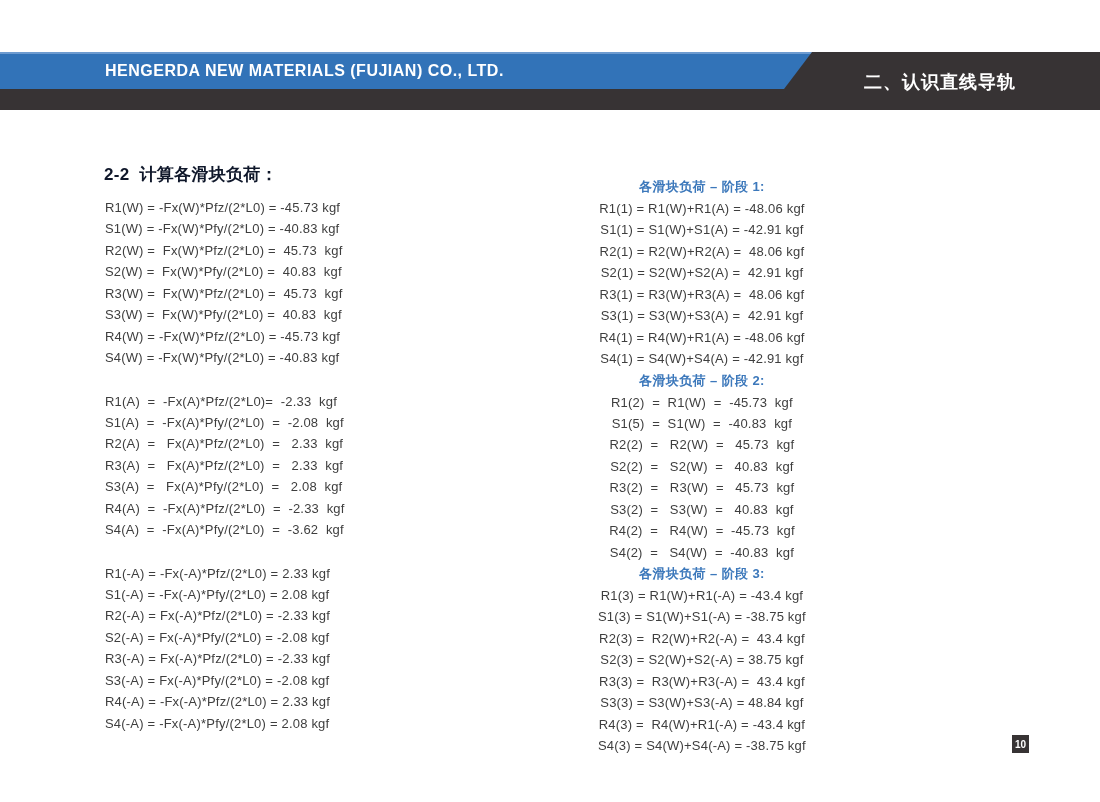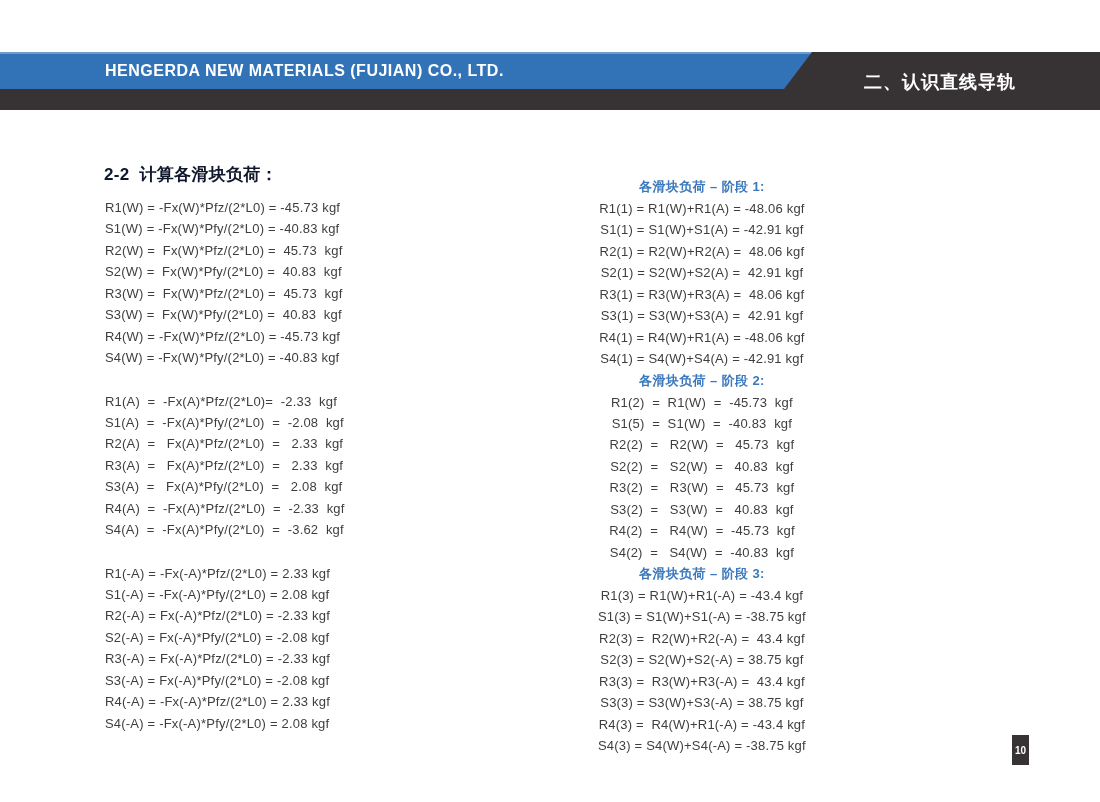--- a/index.html
+++ b/index.html
@@ -50,21 +50,21 @@
     color: #3e3e3e; letter-spacing: 0.2px;
     white-space: pre;
   }
   .sec-heading {
     font-size: 13px; line-height: 22px; font-weight: bold;
     color: #3c78bb; letter-spacing: 0.4px; white-space: pre;
   }
   
   .page-badge {
     position: absolute; left: 1012px; top: 735px;
-    width: 17px; height: 30px;
+    width: 17px; height: 18px;
     background: #373334; color: #ffffff;
     font-size: 10px; font-weight: bold;
     display: flex; align-items: center; justify-content: center;
   }
 </style>
 </head>
 <body>
 
 <div>
 
@@ -135,21 +135,21 @@
         </div>
     </div>
     <div>
       <div class="sec-heading">各滑块负荷 – 阶段 3:</div>
       <div>
           <div class="fline">R1(3) = R1(W)+R1(-A) = -43.4 kgf</div>
           <div class="fline">S1(3) = S1(W)+S1(-A) = -38.75 kgf</div>
           <div class="fline">R2(3) =  R2(W)+R2(-A) =  43.4 kgf</div>
           <div class="fline">S2(3) = S2(W)+S2(-A) = 38.75 kgf</div>
           <div class="fline">R3(3) =  R3(W)+R3(-A) =  43.4 kgf</div>
-          <div class="fline">S3(3) = S3(W)+S3(-A) = 38.75 kgf</div>
+          <div class="fline">S3(3) = S3(W)+S3(-A) = 48.84 kgf</div>
           <div class="fline">R4(3) =  R4(W)+R1(-A) = -43.4 kgf</div>
           <div class="fline">S4(3) = S4(W)+S4(-A) = -38.75 kgf</div>
         </div>
     </div>
   </div>
 
   <div class="page-badge">10</div>
 
 </div>
 

